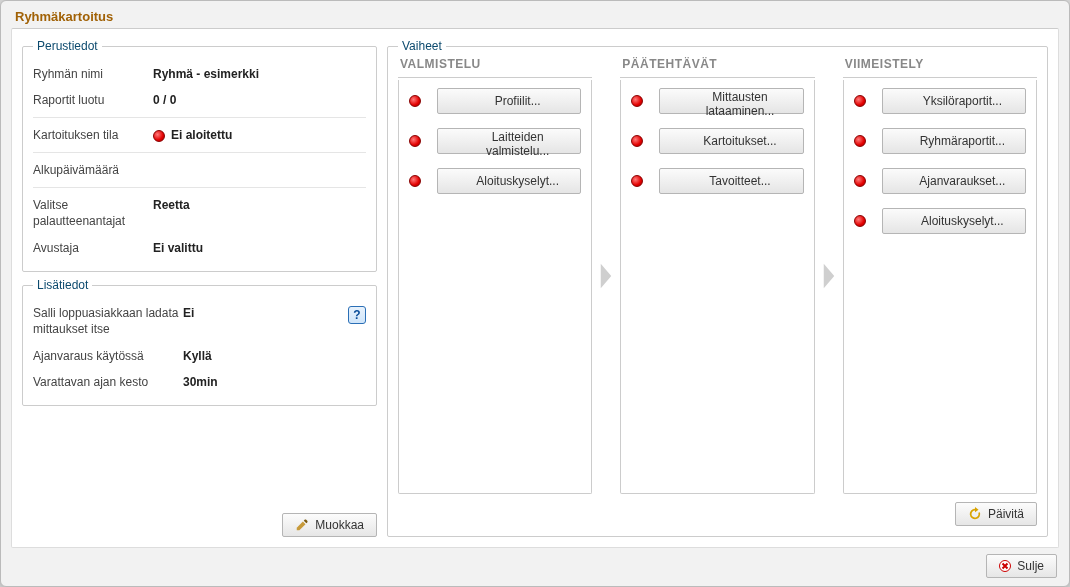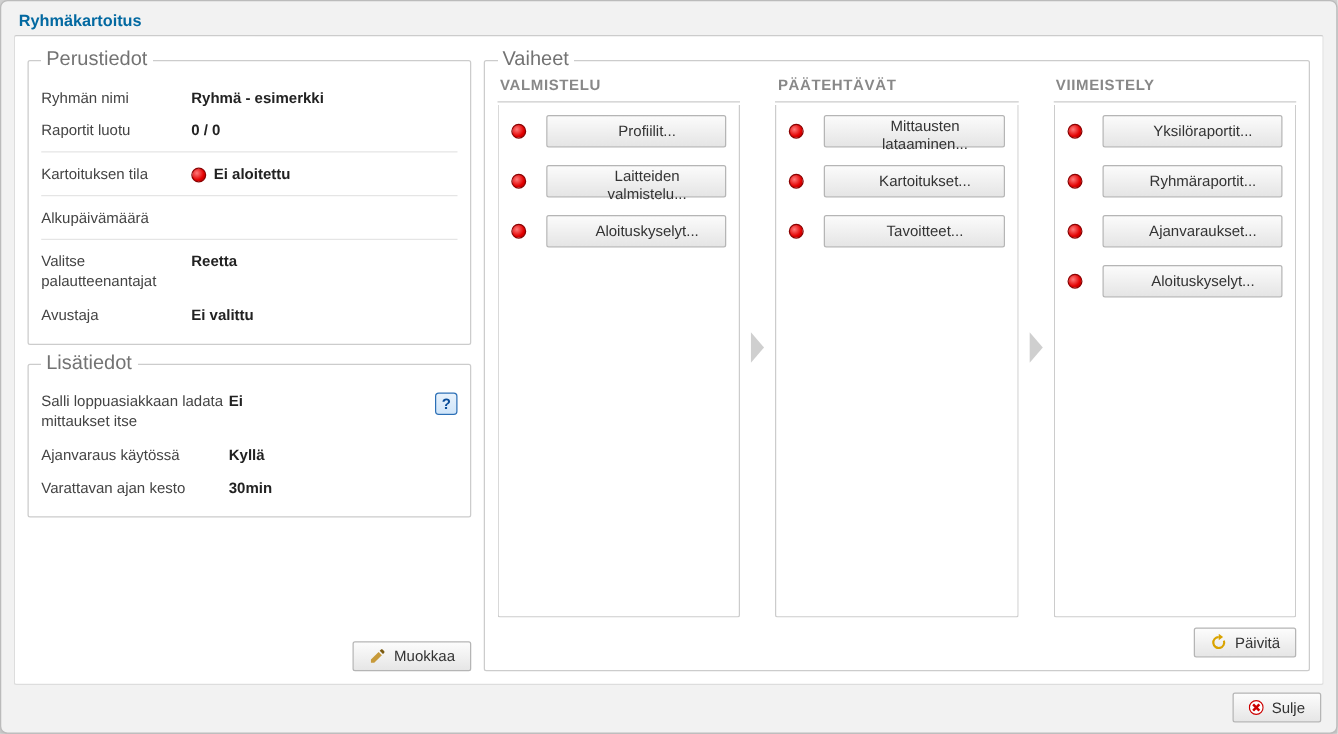--- a/index.html
+++ b/index.html
@@ -19,21 +19,21 @@
     border-radius: 6px;
     box-shadow: 0 2px 10px rgba(0,0,0,0.25);
     position: relative;
     display: flex;
     flex-direction: column;
   }
   .titlebar {
     padding: 8px 14px 4px 14px;
     font-weight: 600;
     font-size: 13px;
-    color: #0369a1;
+    color: #a16207;
   }
   .content {
     flex: 1;
     background: #fff;
     margin: 0 10px 6px 10px;
     border: 1px solid #ddd;
     border-top: 1px solid #ccc;
     border-radius: 2px;
     display: flex;
     gap: 10px;
@@ -50,22 +50,22 @@
     display: flex;
     flex-direction: column;
   }
   fieldset {
     border: 1px solid #ccc;
     border-radius: 2px;
     padding: 8px 10px 10px 10px;
     margin: 0;
   }
   legend {
-    color: #737373;
-    font-size: 16px;
+    color: #0c4a6e;
+    font-size: 12px;
     padding: 0 4px;
   }
   .row {
     display: flex;
     align-items: flex-start;
     padding: 6px 0;
   }
   .row .label {
     width: 120px;
     color: #444;

